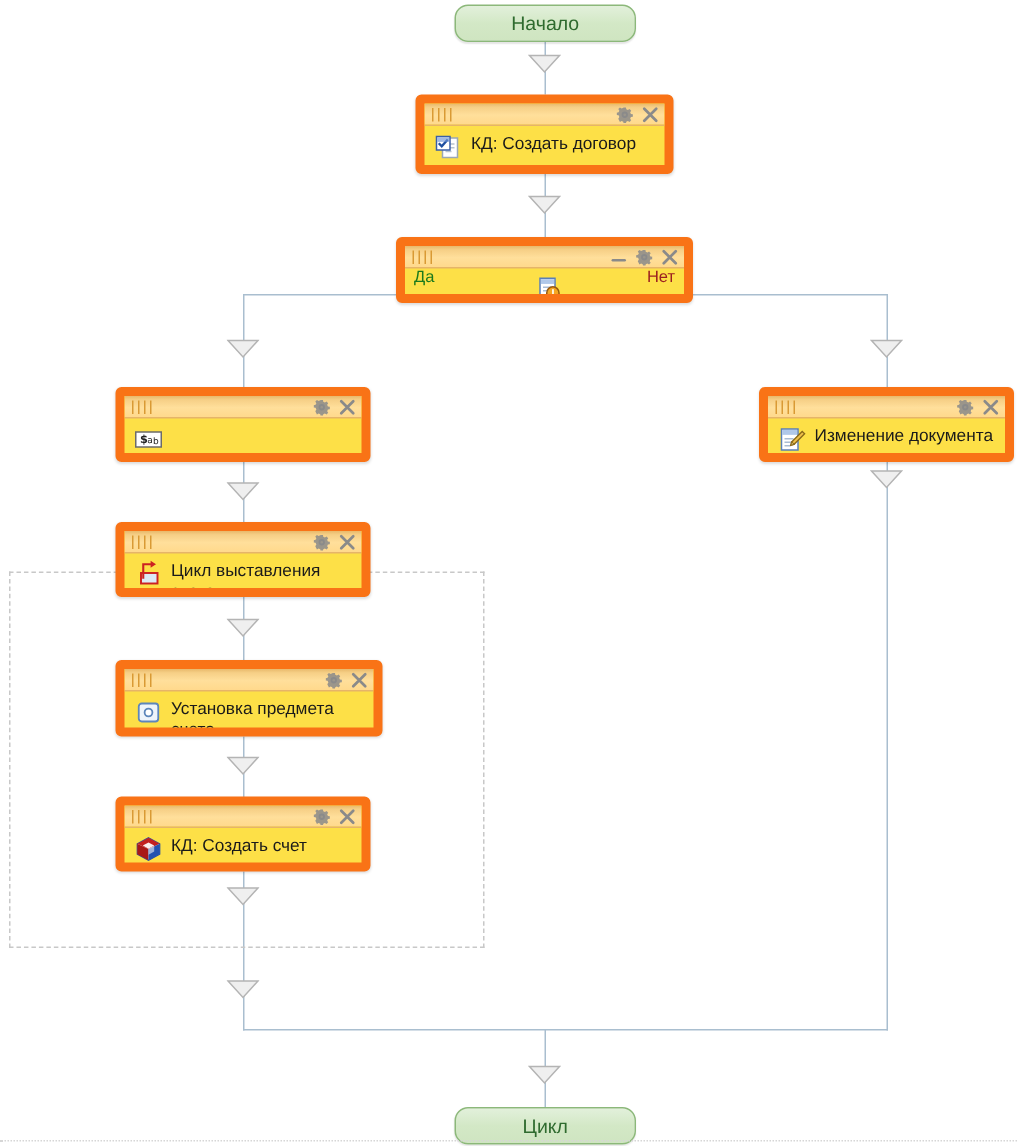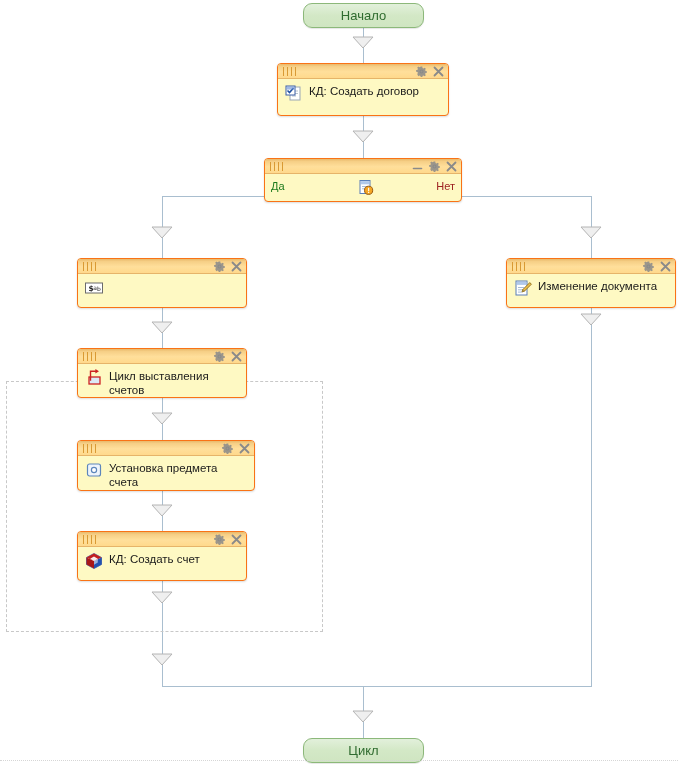--- a/index.html
+++ b/index.html
@@ -29,22 +29,22 @@
     font-size: 13px;
     text-align: center;
     line-height: 24px;
     box-shadow: 0 1px 1px rgba(0,0,0,0.10);
   }
 
   
   .node {
     position: absolute;
     box-sizing: border-box;
-    background: #fef9c3;
-    border: 1px solid #f97316;
+    background: #fde047;
+    border: 6px solid #f97316;
     border-radius: 4px;
     box-shadow: 0 1px 2px rgba(0,0,0,0.14);
     overflow: hidden;
   }
   .node .hdr {
     position: relative;
     height: 15px;
     box-sizing: border-box;
     background: linear-gradient(to bottom, #e8b96b 0%, #f6cf86 18%, #ffdf9b 55%, #ffd98c 100%);
     border-bottom: 1px solid #e6b469;
@@ -114,21 +114,21 @@
   
   .node.decision .body {
     padding-left: 2px;
     padding-right: 2px;
     align-items: flex-start;
     justify-content: center;
   }
   .branch-label {
     position: absolute;
     font-size: 11px;
-    top: 6px;
+    top: 0;
   }
   .branch-yes { left: 6px; color: #1c7a1c; }
   .branch-no  { right: 6px; color: #9c2020; }
   .dec-inner {
     display: flex;
     align-items: flex-start;
     gap: 4px;
     margin-left: 6px;
   }
 

